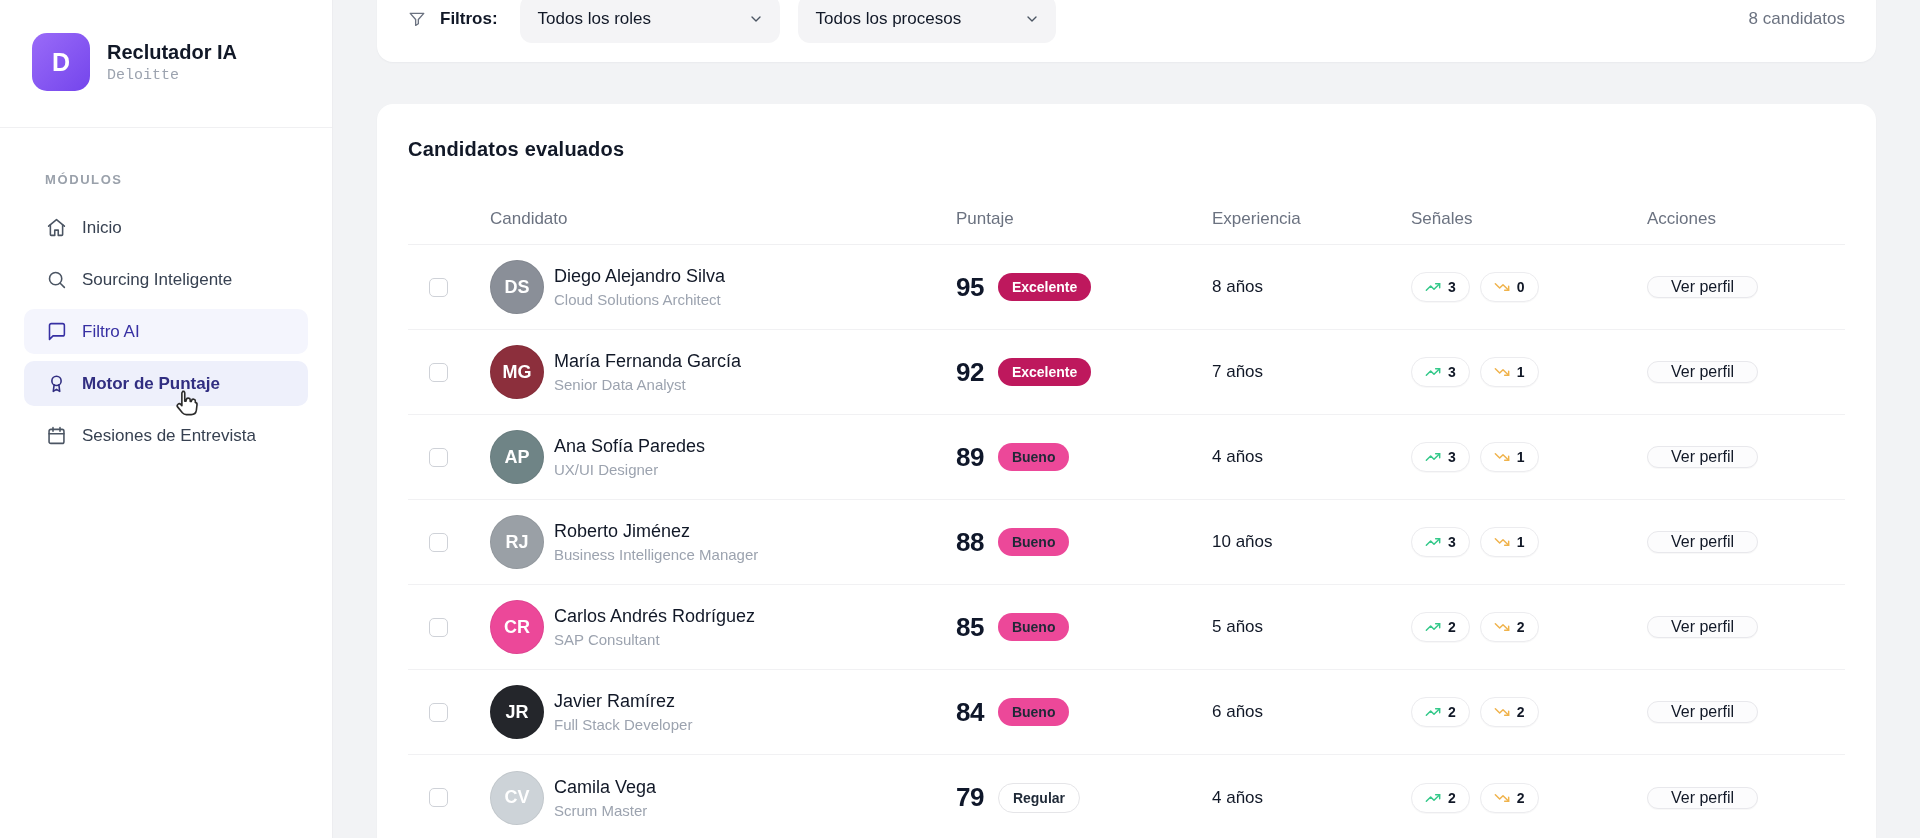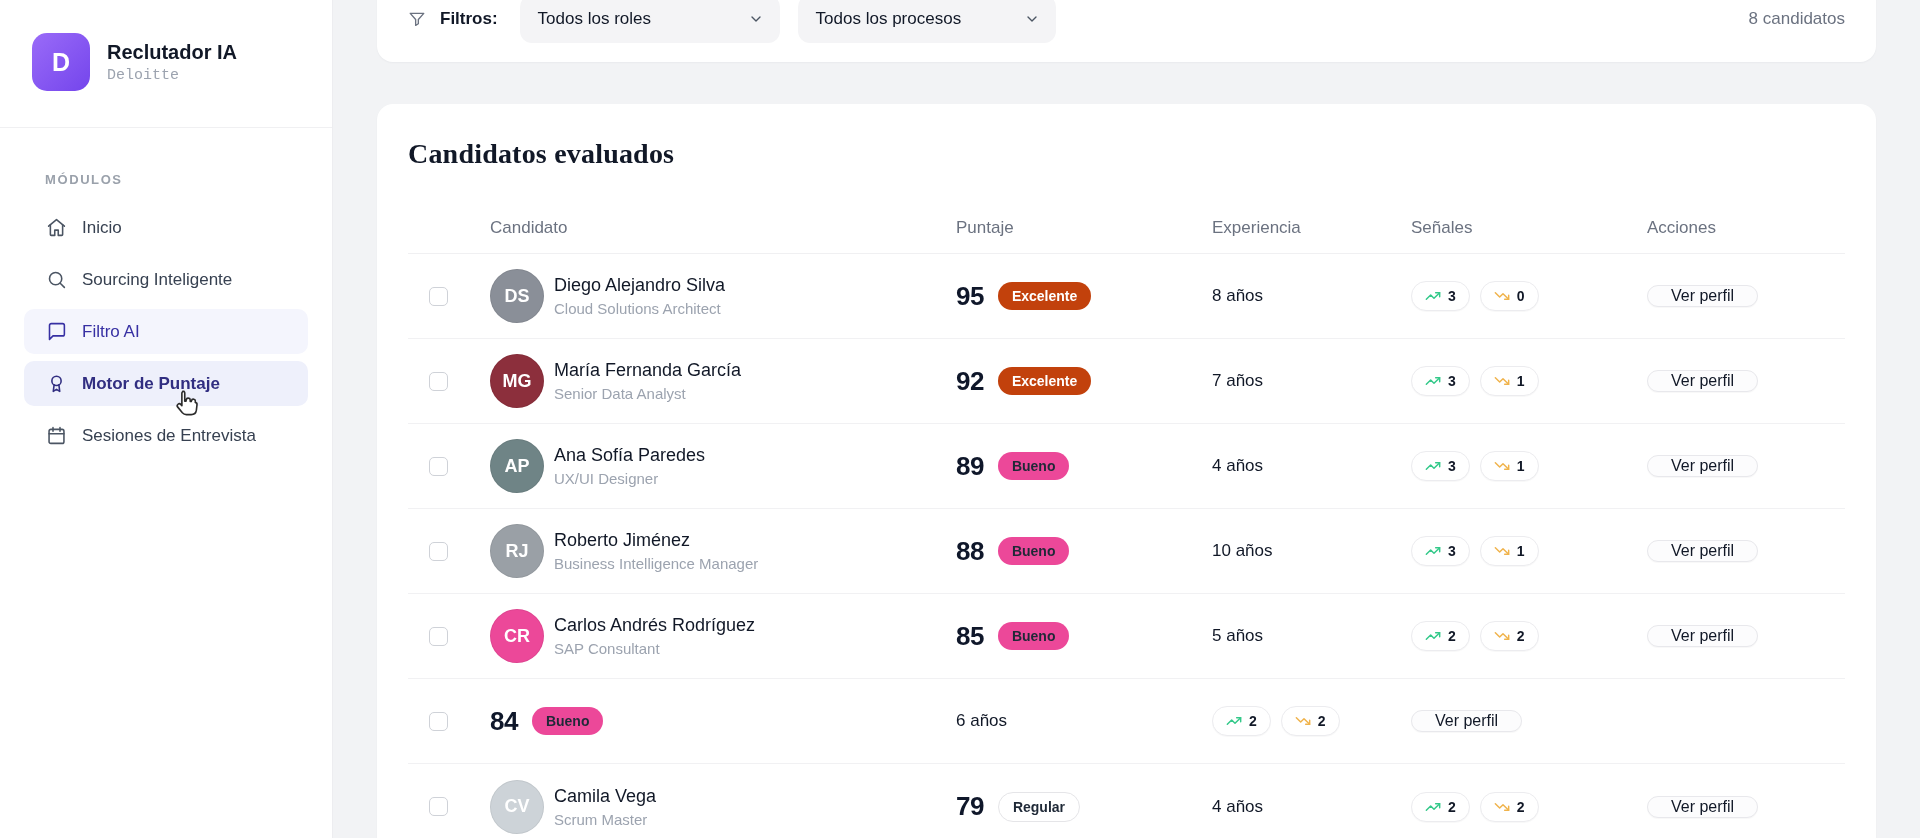--- a/index.html
+++ b/index.html
@@ -61,21 +61,21 @@
     padding:0 16px 0 18px; font-size:17px; color:#111827; cursor:pointer;
   }
   .dropdown.roles { width:260px; margin-right:18px; }
   .dropdown.procesos { width:258px; }
   .dropdown svg { width:16px; height:16px; stroke:#4b5563; }
   .filter-count { margin-left:auto; font-size:17px; color:#6b7280; }
   .table-card {
     position:absolute; left:44px; top:104px; width:1499px; height:760px;
     padding:34px 31px 0 31px;
   }
-  .table-title { font-size:28px; font-weight:700; color:#111827; letter-spacing:0.2px;font-family:Liberation Serif, serif; }
+  .table-title { font-size:20px; font-weight:700; color:#111827; letter-spacing:0.2px; }
   .grid-cols {
     display:grid;
     grid-template-columns:82px 466px 256px 199px 236px 198px;
     align-items:center;
   }
   .thead { margin-top:32px; height:52px; border-bottom:1px solid #f0f0f2; }
   .th { font-size:17px; color:#6b7280; font-weight:400; }
   .trow { height:85px; border-bottom:1px solid #f1f1f3; }
   .trow:last-child { border-bottom:none; }
   .checkbox {
@@ -90,21 +90,21 @@
     box-shadow:inset 0 0 0 1px rgba(0,0,0,0.06);
   }
   .cand-name { font-size:18px; font-weight:500; color:#111827; }
   .cand-role { font-size:15px; color:#9ca3af; margin-top:4px; }
   .score-cell { display:flex; align-items:center; gap:14px; }
   .score { font-size:26px; font-weight:700; color:#0f172a; letter-spacing:-0.5px; }
   .badge {
     font-size:14px; font-weight:700; border-radius:999px; padding:6px 14px;
     white-space:nowrap;
   }
-  .badge-purple  { background:#c2410c; color:#ffffff; }
+  .badge-purple  { background:#be185d; color:#ffffff; }
   .badge-gray    { background:#ec4899; color:#1f2937; }
   .badge-outline { background:#ffffff; color:#1f2937; border:1px solid #e5e5e8; }
   .exp { font-size:17px; color:#111827; }
   .signals { display:flex; align-items:center; gap:10px; }
   .sig-chip {
     display:inline-flex; align-items:center; gap:7px;
     border:1px solid #ececef; border-radius:999px; background:#fff;
     padding:6px 13px; box-shadow:0 1px 1px rgba(17,24,39,0.03);
   }
   .sig-chip svg { width:16px; height:16px; }
@@ -387,20 +387,27 @@
               </svg>
         <span class="sig-num">2</span>
       </span>
     </div>
     <div><button class="btn-profile">Ver perfil</button></div>
   </div>
         <div class="grid-cols trow">
     <div>
             <div class="checkbox"></div>
           </div>
+    <div class="cand-cell">
+      <div class="avatar" style="background: rgb(36, 38, 43);">JR</div>
+      <div>
+        <div class="cand-name">Javier Ramírez</div>
+        <div class="cand-role">Full Stack Developer</div>
+      </div>
+    </div>
     <div class="score-cell">
       <span class="score">84</span>
       <span class="badge badge-gray">Bueno</span>
     </div>
     <div class="exp">6 años</div>
     <div class="signals">
       <span class="sig-chip">
         <svg viewBox="0 0 24 24" fill="none" stroke="#34c98a" stroke-width="2.2" stroke-linecap="round" stroke-linejoin="round">
                 <polyline points="22 7 13.5 15.5 8.5 10.5 2 17"></polyline>
                 <polyline points="16 7 22 7 22 13"></polyline>

